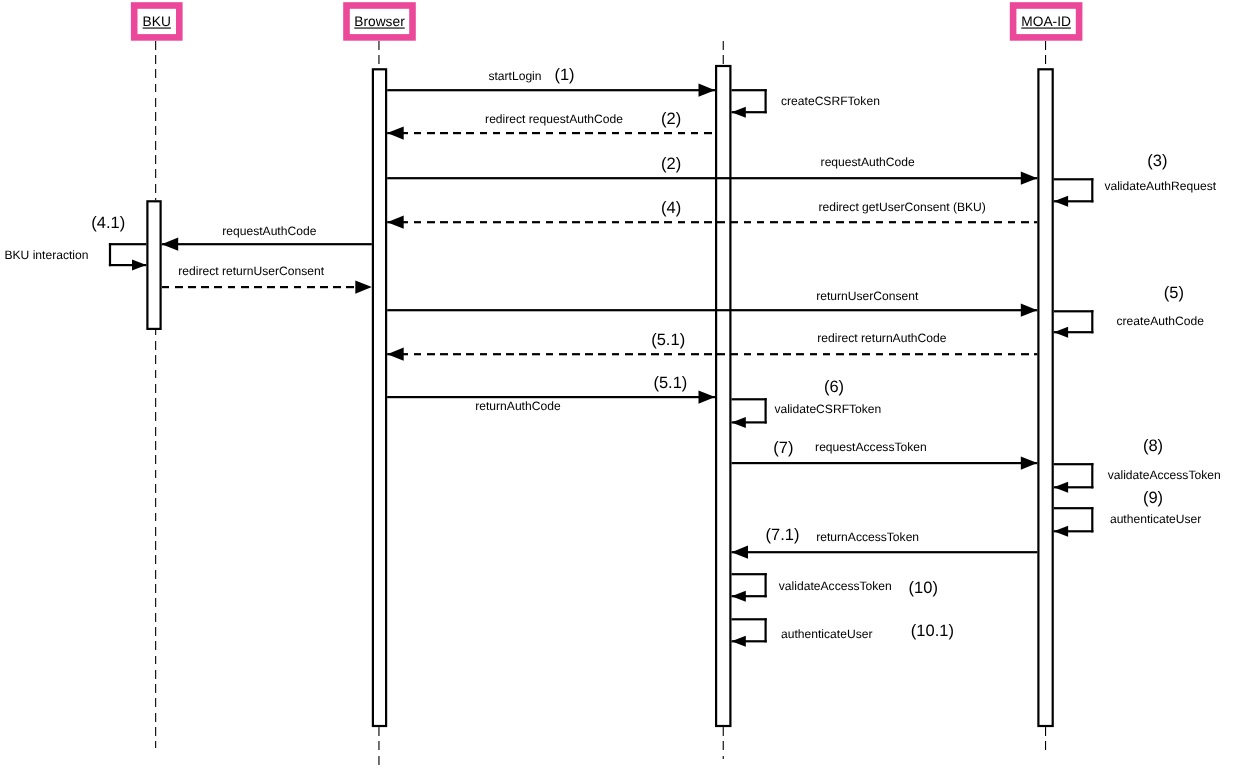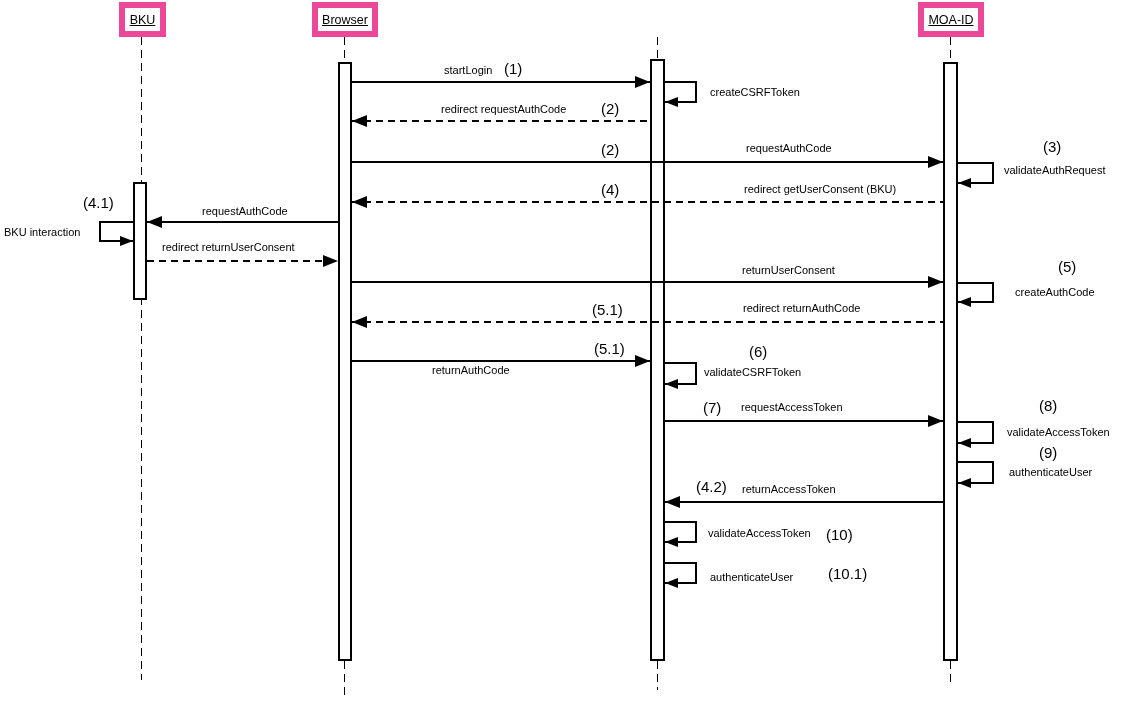--- a/index.html
+++ b/index.html
@@ -116,21 +116,21 @@
     <div class="arrow small left" style="left: 958px; top: 438px;"></div>
     <div class="mlabel" style="left: 1007px; top: 426px;">validateAccessToken</div>
     <div class="mnum" style="left: 1039px; top: 397px;">(8)</div>
     <div class="selfloop right" style="left: 958px; top: 461px; width: 36px; height: 23px;"></div>
     <div class="arrow small left" style="left: 958px; top: 478px;"></div>
     <div class="mlabel" style="left: 1009px; top: 466px;">authenticateUser</div>
     <div class="mnum" style="left: 1039px; top: 444px;">(9)</div>
     <div class="mline solid" style="left: 665px; top: 501px; width: 278px;"></div>
     <div class="arrow left" style="left: 665px; top: 496px;"></div>
     <div class="mlabel" style="left: 742px; top: 483px;">returnAccessToken</div>
-    <div class="mnum" style="left: 696px; top: 478px;">(4.2)</div>
+    <div class="mnum" style="left: 696px; top: 478px;">(7.1)</div>
     <div class="selfloop right" style="left: 665px; top: 521px; width: 32px; height: 22px;"></div>
     <div class="arrow small left" style="left: 665px; top: 537px;"></div>
     <div class="mlabel" style="left: 708px; top: 527px; text-align: center;">validateAccessToken</div>
     <div class="mnum" style="left: 826px; top: 526px;">(10)</div>
     <div class="selfloop right" style="left: 665px; top: 562px; width: 32px; height: 22px;"></div>
     <div class="arrow small left" style="left: 665px; top: 578px;"></div>
     <div class="mlabel" style="left: 710px; top: 571px;">authenticateUser</div>
     <div class="mnum" style="left: 828px; top: 565px;">(10.1)</div>
   </div>
 

